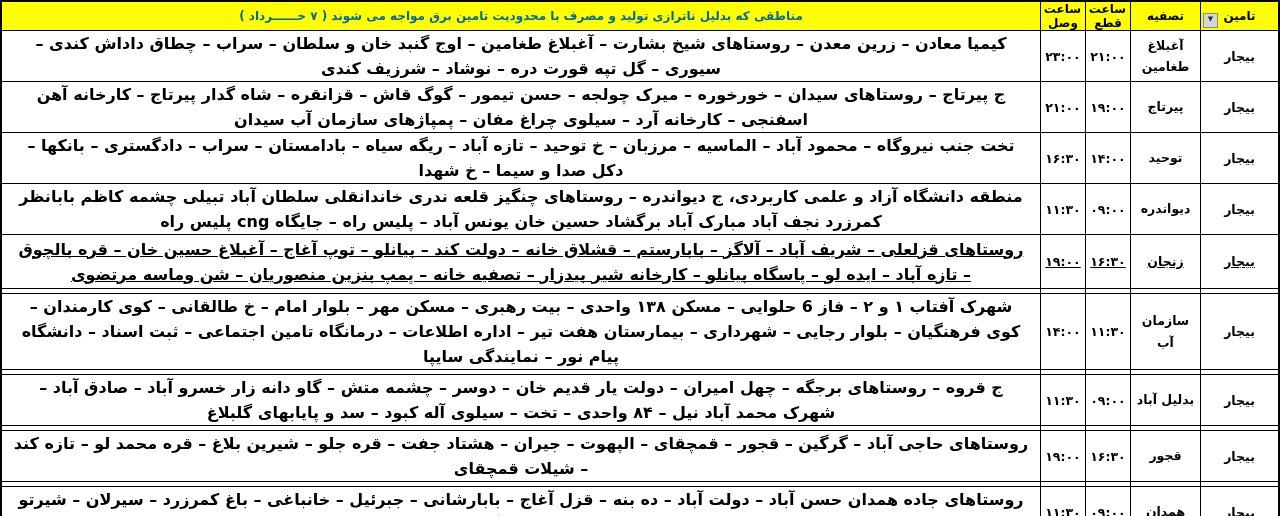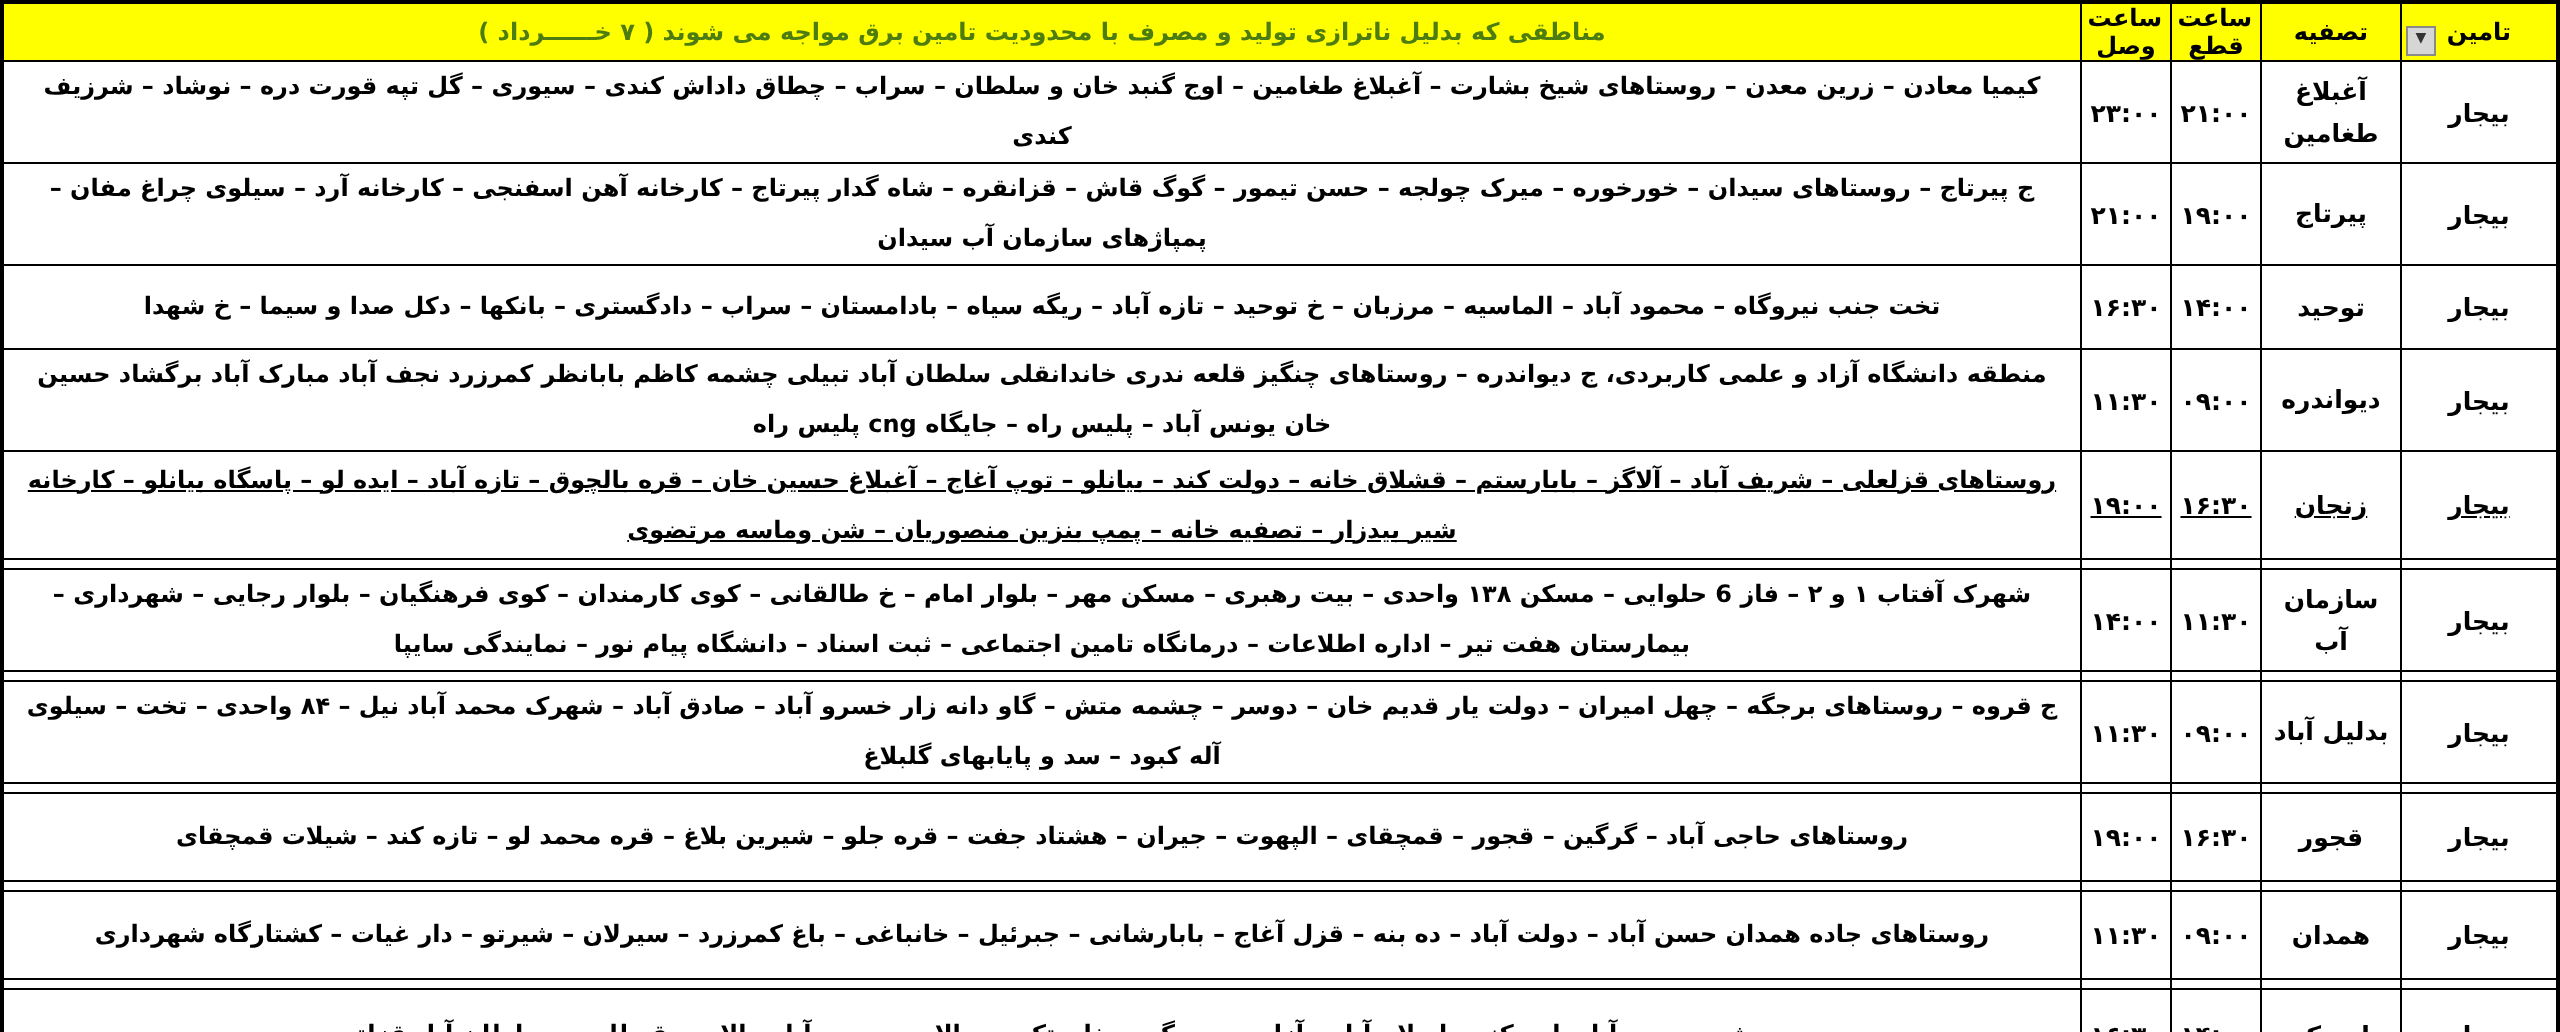--- a/index.html
+++ b/index.html
@@ -3,27 +3,27 @@
 <meta charset="utf-8">
 <style>
   html,body{margin:0;padding:0;background:#ffffff;}
   body{font-family:"DejaVu Sans",sans-serif;}
   .sheet{width:1278px;margin:0;border:1px solid #000;}
   table{width:100%;border-collapse:collapse;table-layout:fixed;direction:rtl;}
   td,th{border:1px solid #000;background:#fff;color:#000;font-weight:bold;
         text-align:center;vertical-align:middle;padding:0 4px;overflow:hidden;}
   
   tr.hdr td{background:#FFFF00;height:28px;font-size:12px;}
-  td.title-cell{color:#4d7c0f;font-size:13.5px;letter-spacing:0;}
+  td.title-cell{color:#0369a1;font-size:13.5px;letter-spacing:0;}
   td.region-hdr{position:relative;}
   .filter-btn{position:absolute;left:2px;bottom:2px;width:13px;height:13px;
       background:#d6d6d6;border:1px solid #8a8a8a;font-size:7px;line-height:11px;
       color:#333;text-align:center;cursor:pointer;}
   
-  td.areas{font-size:12px;line-height:25px;padding:0 10px;}
+  td.areas{font-size:16px;line-height:25px;padding:0 10px;}
   td.feeder{font-size:12.5px;line-height:1.7;margin-top:17px;}
   td.time{font-size:12.5px;margin-left:14px;}
   td.region{font-size:12.5px;border-radius:15px;}
   tr.spacer td{height:4px;padding:0;line-height:0;}
   
   tr.r1  td{height:40px;}
   tr.r2  td{height:41px;}
   tr.r3  td{height:41px;}
   tr.r4  td{height:46px;}
   tr.r5  td{height:53px;text-decoration:underline;}

